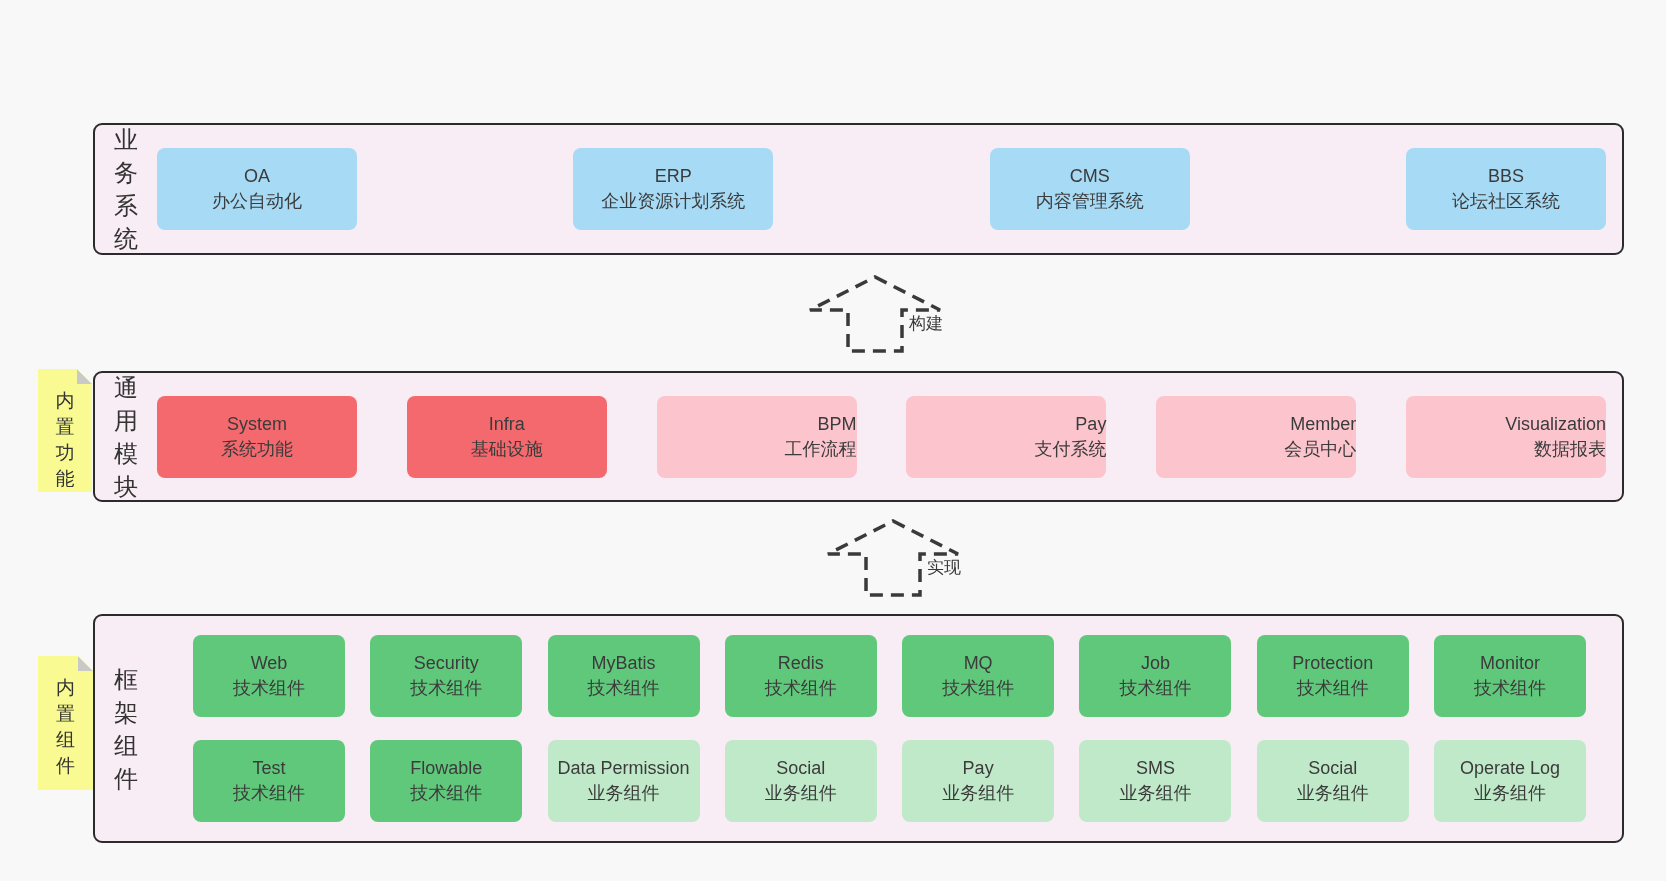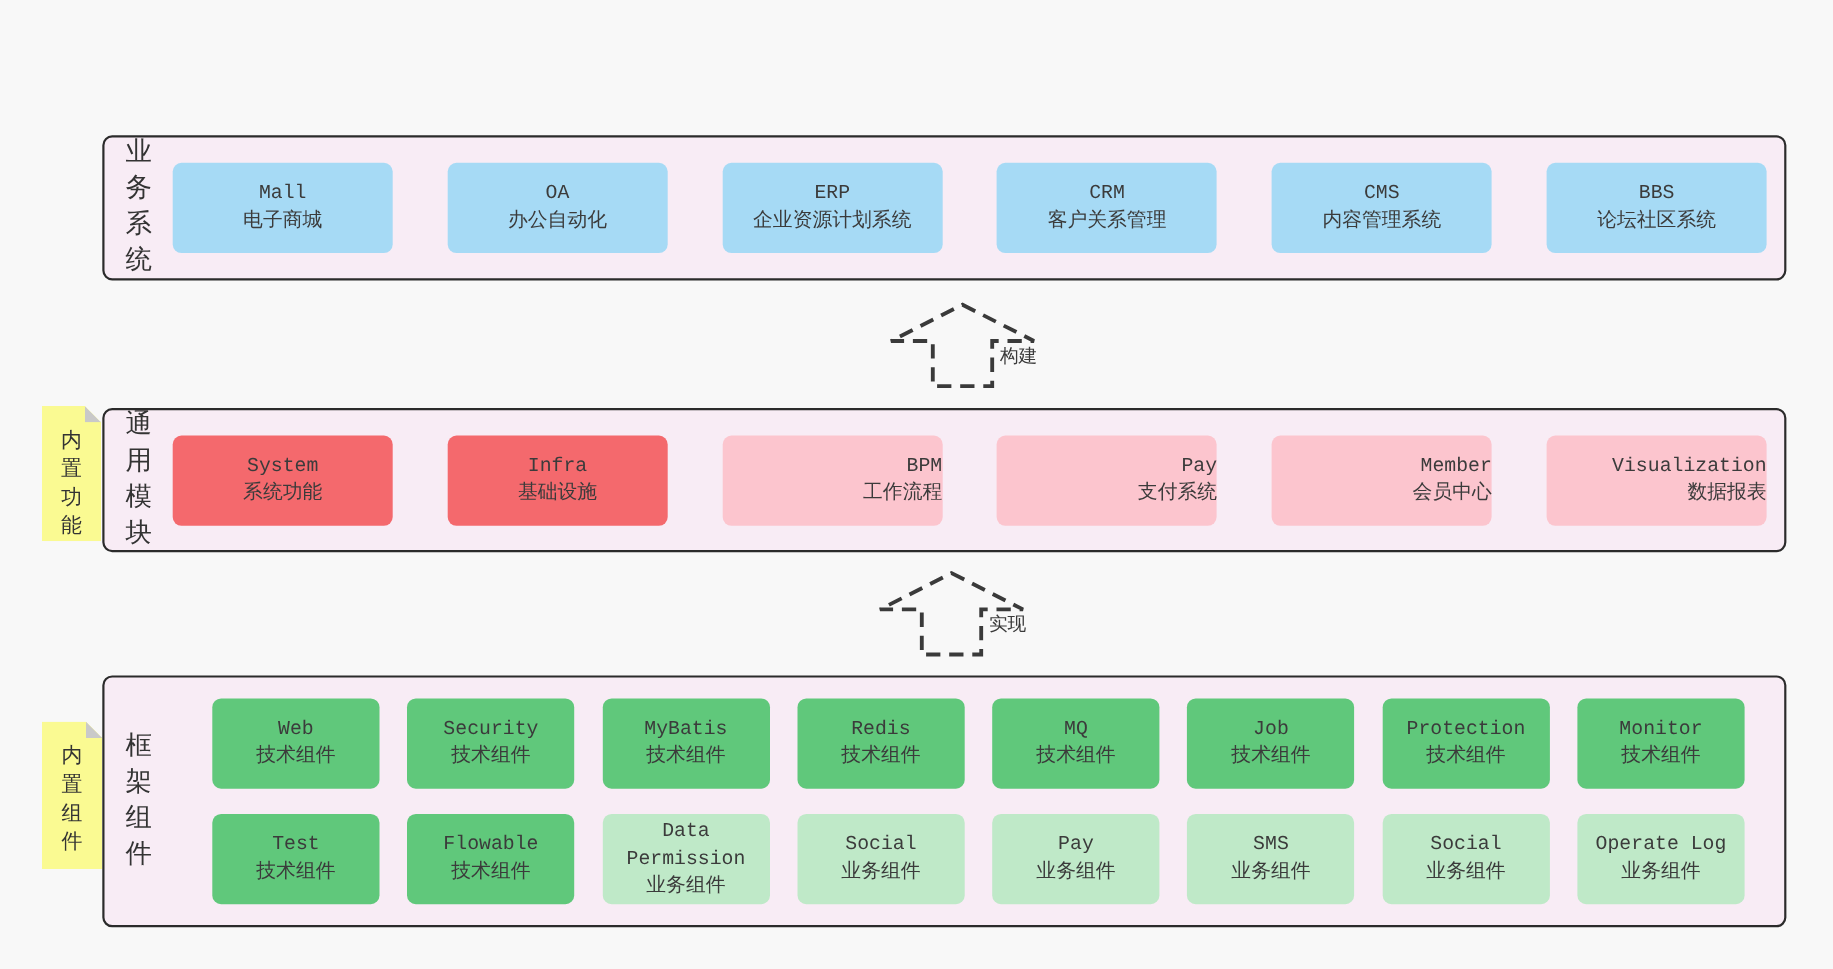--- a/index.html
+++ b/index.html
@@ -7,21 +7,21 @@
     width:1666px;height:881px;position:relative;overflow:hidden;
     background:var(--page_bg,#f8f8f8);
     font-family:"Liberation Sans","DejaVu Sans",sans-serif;
     color:var(--text,#3b3b3b);
   }
   .band{
     position:absolute;left:93px;width:1531px;box-sizing:border-box;
     background:var(--band_bg,#f8ecf5);
     border:2px solid var(--band_border,#2b2b2b);
     border-radius:9px;
-    display:flex;align-items:stretch;font-family:Liberation Mono, monospace;
+    display:flex;align-items:stretch;
   }
   #band-business{top:123px;height:132px;}
   #band-modules{top:371px;height:131px;}
   #band-framework{top:614px;height:229px;gap:36px;}
   .band-label{
     width:62px;flex:0 0 62px;display:flex;align-items:center;justify-content:center;
   }
   .vtext{
     display:block;width:26px;word-break:break-all;text-align:center;
     font-size:24px;line-height:33px;color:#333;
@@ -50,55 +50,47 @@
   .sticky .fold{
     position:absolute;top:0;right:0;width:15px;height:15px;
     background:var(--sticky_fold,#c9c9c9);
     clip-path:polygon(0 0,0 100%,100% 100%);
   }
   .sticky .vtext{
     font-size:19px;line-height:26px;width:20px;margin:19px auto 0 auto;color:#333;
   }
   .arrow{position:absolute;width:136px;height:80px;}
   #arrow-build{left:807px;top:274px;}
-  #arrow-implement{left:797px;top:518px;}
+  #arrow-implement{left:825px;top:518px;}
   .arrow svg{position:absolute;inset:0;}
   .arrow polygon{
     fill:var(--page_bg,#f8f8f8);
     stroke:#3a3a3a;stroke-width:3.5;stroke-dasharray:13 8;stroke-linejoin:miter;
   }
   .arrow-label{
     position:absolute;top:38px;left:0;right:0;text-align:right;
     font-size:17px;color:#3a3a3a;
   }
 </style>
 </head>
 <body>
 
 <div class="band" id="band-business">
   <div class="band-label">
     <span class="vtext">业务系统</span>
   </div>
   <div class="rowwrap">
     <div class="row row6">
       <div class="box blue">
-        <div>Mall</div>
-        <div>电子商城</div>
-      </div>
-      <div class="box blue">
         <div>OA</div>
         <div>办公自动化</div>
       </div>
       <div class="box blue">
         <div>ERP</div>
         <div>企业资源计划系统</div>
-      </div>
-      <div class="box blue">
-        <div>CRM</div>
-        <div>客户关系管理</div>
       </div>
       <div class="box blue">
         <div>CMS</div>
         <div>内容管理系统</div>
       </div>
       <div class="box blue">
         <div>BBS</div>
         <div>论坛社区系统</div>
       </div>
     </div>

